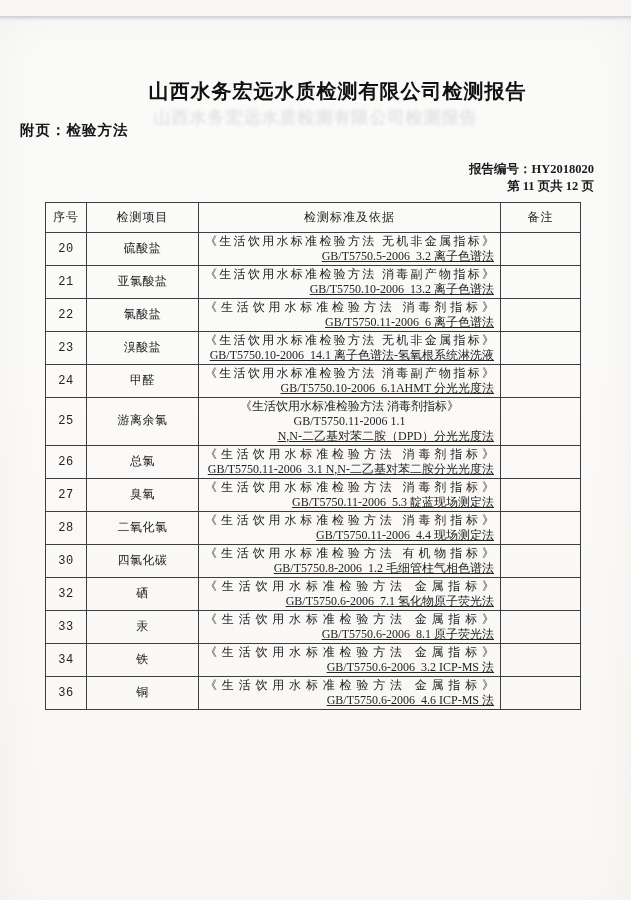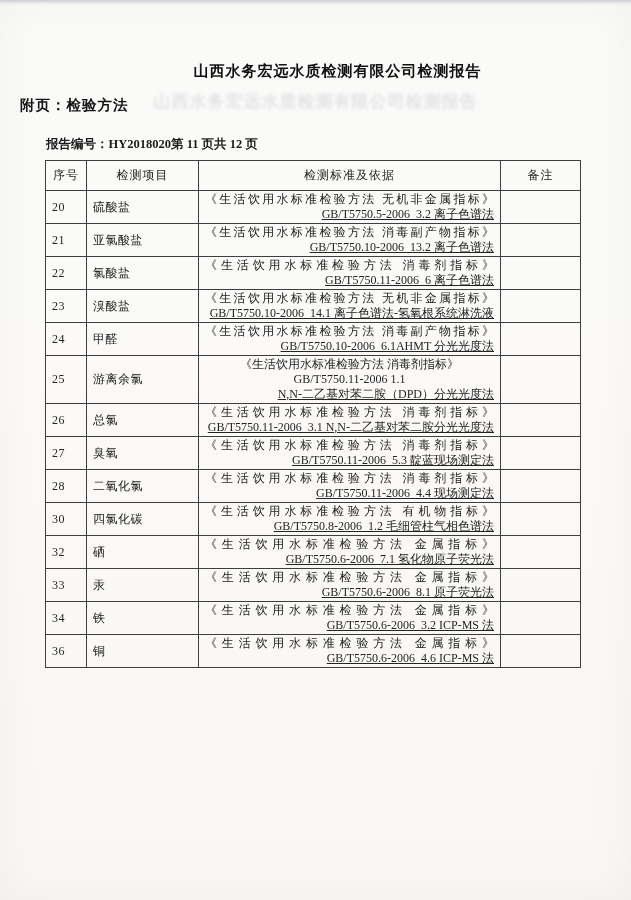--- a/index.html
+++ b/index.html
@@ -11,26 +11,26 @@
     position:relative;
     overflow:hidden;
   }
   .page{
     position:relative;
     width:631px;height:900px;
     background:linear-gradient(180deg,#eceff2 0px,#fafaf8 6px,#fbfaf8 40%,#f8f7f4 100%);
     box-shadow:inset 0 0 40px rgba(180,180,175,0.12);
   }
   .title{
-    margin:0;
+    margin:16px;
     padding-top:62px;
     text-align:center;
     font-family:"Liberation Sans", sans-serif;
     font-weight:700;
-    font-size:15px;
+    font-size:20px;
     letter-spacing:1px;
     color:#111;
     padding-left:44px;
   }
   .ghost-title{
     position:absolute;
     top:90px;left:0;right:0;
     text-align:center;
     font-family:"Liberation Sans", sans-serif;
     font-weight:700;
@@ -43,27 +43,28 @@
   .subtitle{
     margin:15px 0 0 20px;
     font-family:"Liberation Sans", sans-serif;
     font-weight:700;
     font-size:14.5px;
     letter-spacing:1px;
     color:#141414;
   }
   .meta-row{
     display:flex;
-    justify-content:flex-start;
+    justify-content:space-between;
     align-items:flex-end;
     margin:21px 37px 7px 46px;
     font-size:12.5px;
     font-weight:600;
     color:#1c1c1c;
     white-space:pre-wrap;
+    flex-direction:column;
   }
   table.methods{
     margin-left:45px;
     width:535px;
     border-collapse:collapse;
     table-layout:fixed;
     padding-left:47px;
   }
   table.methods th, table.methods td{
     border:1px solid #3e3e3e;
@@ -73,22 +74,23 @@
     vertical-align:middle;
     overflow:hidden;
   }
   table.methods thead th{
     height:27px;
     font-weight:400;
     text-align:center;
     letter-spacing:1px;
   }
   td.c-no, td.c-item{
-    text-align:left;
+    text-align:center;
     letter-spacing:0.5px;
+    font-family:Liberation Mono, monospace;
   }
   td.c-std{
     padding:2px 7px;
   }
   .std-line{
     white-space:pre-wrap;
   }
   .al-l{text-align:right;text-decoration:underline;}
   .al-c{text-align:center;white-space:normal;}
   .al-j{

